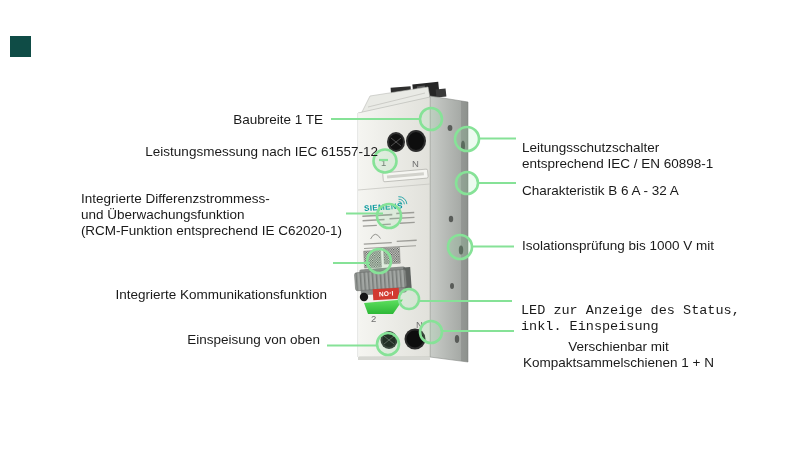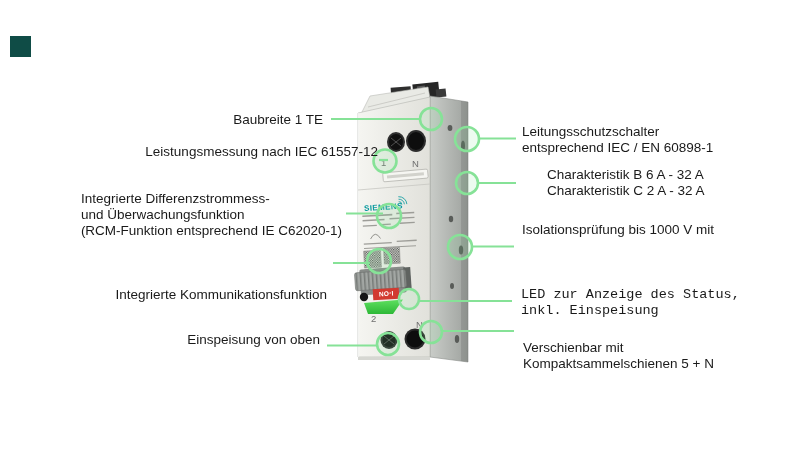--- a/index.html
+++ b/index.html
@@ -19,21 +19,21 @@
     background:var(--brand,#0F4C46);
   }
   .stage{position:absolute;left:0;top:0;width:800px;height:450px;}
   .ann{
     position:absolute;
     font-size:13.5px;line-height:15.8px;color:var(--text);
     white-space:nowrap;
   }
   .ann span{display:block;}
   .ann-left{text-align:left;}
-  .ann-right{text-align:left;}
+  .ann-right{text-align:left;margin-top:16px;}
   .callout-line{stroke:var(--green);stroke-width:2.2;}
   .callout-circle{fill:rgba(134,226,151,0.15);stroke:var(--green);stroke-width:2.6;}
   .mark{fill:#6f6f6f;font-size:9.5px;font-family:"Liberation Sans",sans-serif;}
   .siemens{fill:var(--teal);font-size:8px;font-weight:bold;letter-spacing:.4px;font-family:"Liberation Sans",sans-serif;}
   .switch-text{fill:#ffffff;font-size:6.5px;font-weight:bold;letter-spacing:.3px;font-family:"Liberation Sans",sans-serif;}
 </style>
 </head>
 <body>
 
 <div class="brand-square"></div>
@@ -202,27 +202,26 @@
   <span>Integrierte Kommunikationsfunktion</span>
 </div>
 <div class="ann ann-left" style="top:332px;right:480px;">
   <span>Einspeisung von oben</span>
 </div>
 
 <div class="ann ann-right" style="top:124px;left:522px;">
   <span>Leitungsschutzschalter</span>
   <span>entsprechend IEC / EN 60898-1</span>
 </div>
-<div class="ann ann-right" style="top:167px;left:547px;">
+<div class="ann ann-right" style="top:167px;left:522px;">
   <span>Charakteristik B 6 A - 32 A</span>
-  <span>Charakteristik C 2 A - 32 A</span>
 </div>
 <div class="ann ann-right" style="top:222px;left:522px;">
   <span>Isolationsprüfung bis 1000 V mit</span>
 </div>
 <div class="ann ann-right" style="top:287px;left:521px;font-family:Liberation Mono, monospace;">
   <span>LED zur Anzeige des Status,</span>
   <span>inkl. Einspeisung</span>
 </div>
-<div class="ann ann-right" style="top:340px;left:523px;">
+<div class="ann ann-right" style="top:323px;left:523px;text-align:center;">
   <span>Verschienbar mit</span>
-  <span>Kompaktsammelschienen 5 + N</span>
+  <span>Kompaktsammelschienen 1 + N</span>
 </div>
 
 </body></html>

